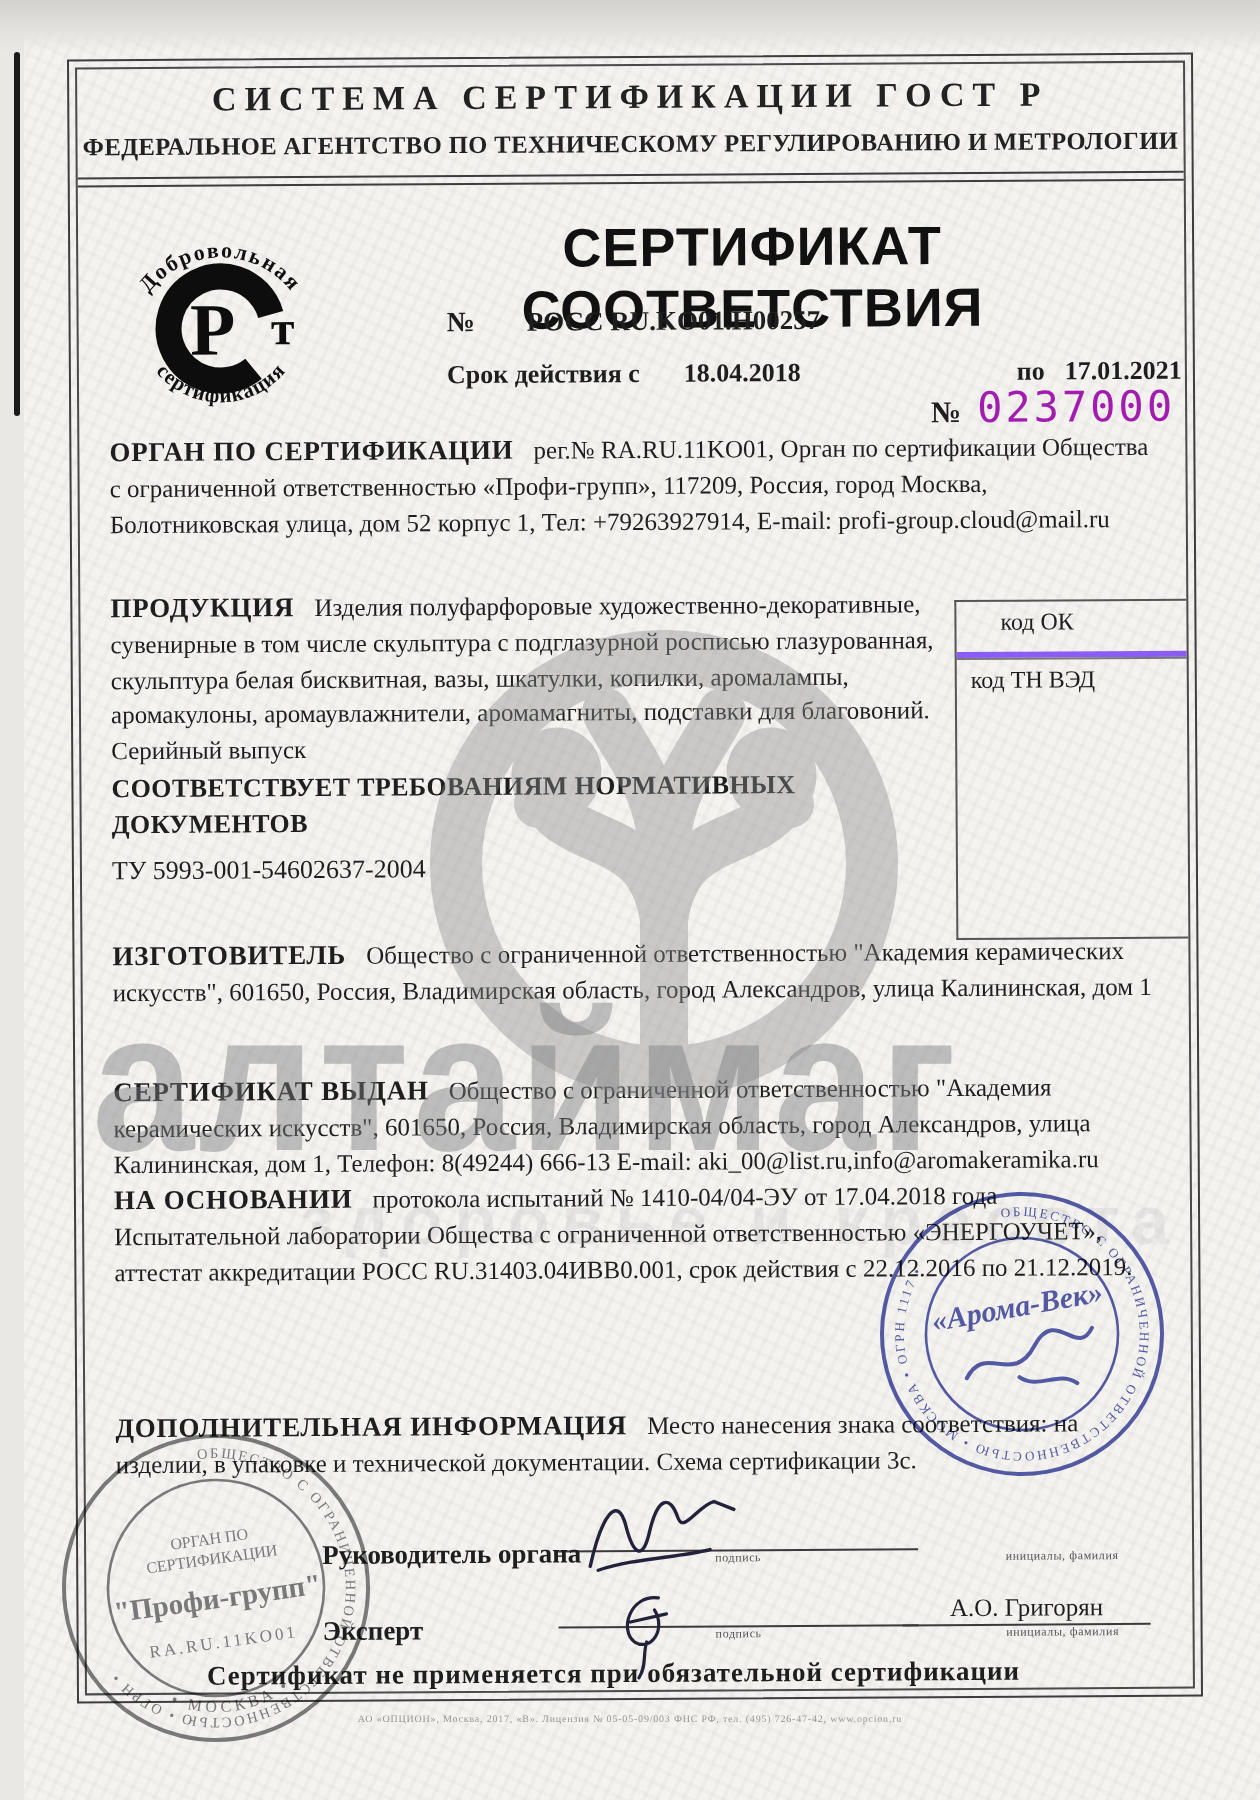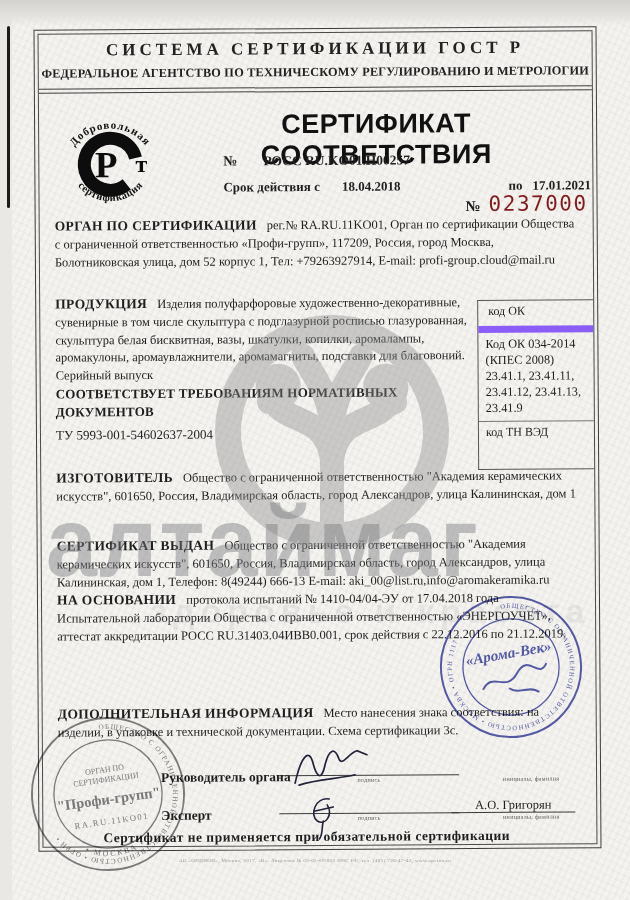--- a/index.html
+++ b/index.html
@@ -52,39 +52,39 @@
   .row-number .nosign{font-size:14px;margin-right:26px;}
   .row-validity{position:absolute;left:188px;top:150px;font-size:13px;font-weight:bold;}
   .row-validity .vf{margin-left:22px;}
   .row-validity .po{margin-left:108px;}
   .row-validity .vt{margin-left:10px;}
   .blank-number{
     position:absolute;left:390px;top:164px;width:162px;text-align:right;
   }
   .blank-number .nosign{font-size:15px;font-weight:bold;margin-right:8px;}
   .blank-number .digits{
-    font-family:"DejaVu Sans Mono", monospace;font-size:21px;letter-spacing:1.5px;color:#7f1d1d;
+    font-family:"DejaVu Sans Mono", monospace;font-size:21px;letter-spacing:1.5px;color:#a21caf;
   }
   .sec{position:absolute;left:19px;width:524px;font-size:12.5px;line-height:1.42;margin:0;z-index:2;}
   .sec .lbl{font-weight:bold;font-size:13.5px;letter-spacing:0.4px;padding-right:10px;}
   #sec-organ{top:186px;}
   #sec-product{top:264px;width:424px;}
   .serial-line{margin:0;font-size:12.5px;}
   .conform-lbl{margin:0;font-weight:bold;font-size:13px;letter-spacing:0.2px;}
   .tu-line{margin:4px 0 0 0;font-size:13px;}
   #sec-maker{top:438px;}
   #sec-issued{top:506px;}
   #sec-basis{top:560px;}
   #sec-extra{top:674px;}
   .codes-box{
     position:absolute;left:441px;top:272px;width:115px;height:168px;z-index:2;
     border-left:1px solid #555;border-top:1px solid #555;border-bottom:1px solid #555;
     font-size:12px;line-height:1.3;
   }
-  .codes-head{padding:3px 0 6px 10px;border-bottom:7px solid #8b5cf6;}
+  .codes-head{padding:3px 0 6px 22px;border-bottom:3px solid #8b5cf6;}
   .codes-body{padding:4px 2px 4px 7px;font-size:12.3px;}
   .codes-sub{padding:3px 0 2px 7px;border-top:1px solid #777;}
   .sig-label{position:absolute;font-weight:bold;font-size:13.5px;z-index:4;}
   .sig-field{position:absolute;height:22px;border-bottom:1px solid #3a3a3a;text-align:center;z-index:2;}
   .sig-field .over{font-size:12.5px;position:relative;top:5px;}
   .sig-caption{position:absolute;text-align:center;font-size:6px;color:#555;letter-spacing:0.3px;z-index:2;}
   .note-line{
     position:absolute;left:64px;top:800px;font-weight:bold;font-size:13.5px;letter-spacing:0.5px;z-index:4;
   }
   .imprint{
@@ -172,27 +172,20 @@
 
   <div class="sec" id="sec-product">
     <p style="margin:0;"><b class="lbl">ПРОДУКЦИЯ</b><span>Изделия полуфарфоровые художественно-декоративные, сувенирные в том числе скульптура с подглазурной росписью глазурованная, скульптура белая бисквитная, вазы, шкатулки, копилки, аромалампы, аромакулоны, аромаувлажнители, аромамагниты, подставки для благовоний.</span></p>
     <p class="serial-line">Серийный выпуск</p>
     <p class="conform-lbl">СООТВЕТСТВУЕТ ТРЕБОВАНИЯМ НОРМАТИВНЫХ ДОКУМЕНТОВ</p>
     <p class="tu-line">ТУ  5993-001-54602637-2004</p>
   </div>
 
   <div class="codes-box">
     <div class="codes-head">код ОК</div>
-    <div class="codes-body">
-      <div>Код ОК 034-2014</div>
-      <div>(КПЕС 2008)</div>
-      <div>23.41.1, 23.41.11,</div>
-      <div>23.41.12, 23.41.13,</div>
-      <div>23.41.9</div>
-    </div>
     <div class="codes-sub">код ТН ВЭД</div>
   </div>
 
   <p class="sec" id="sec-maker"><b class="lbl">ИЗГОТОВИТЕЛЬ</b><span>Общество с ограниченной ответственностью "Академия керамических искусств", 601650, Россия, Владимирская область, город Александров, улица Калининская, дом 1</span></p>
 
   <p class="sec" id="sec-issued"><b class="lbl">СЕРТИФИКАТ ВЫДАН</b><span>Общество с ограниченной ответственностью "Академия керамических искусств", 601650, Россия, Владимирская область, город Александров, улица Калининская, дом 1, Телефон: 8(49244) 666-13 E-mail: aki_00@list.ru,info@aromakeramika.ru</span></p>
 
   <p class="sec" id="sec-basis"><b class="lbl">НА ОСНОВАНИИ</b><span>протокола испытаний № 1410-04/04-ЭУ от 17.04.2018 года Испытательной лаборатории Общества с ограниченной ответственностью «ЭНЕРГОУЧЕТ», аттестат аккредитации РОСС RU.31403.04ИВВ0.001, срок действия с 22.12.2016 по 21.12.2019.</span></p>
 
   <p class="sec" id="sec-extra"><b class="lbl">ДОПОЛНИТЕЛЬНАЯ ИНФОРМАЦИЯ</b><span>Место нанесения знака соответствия: на изделии, в упаковке и технической документации. Схема сертификации 3с.</span></p>

